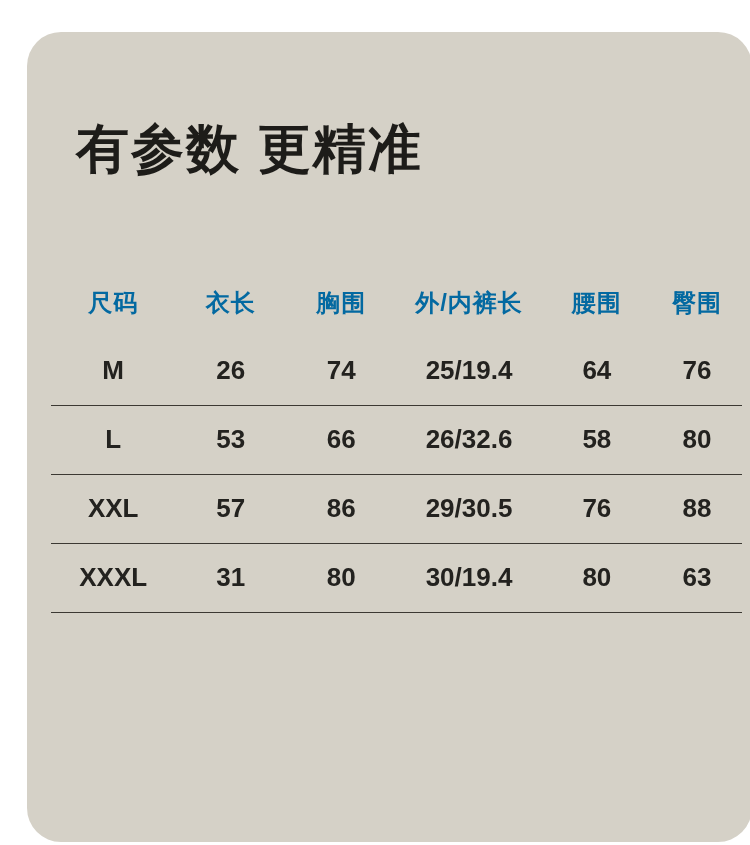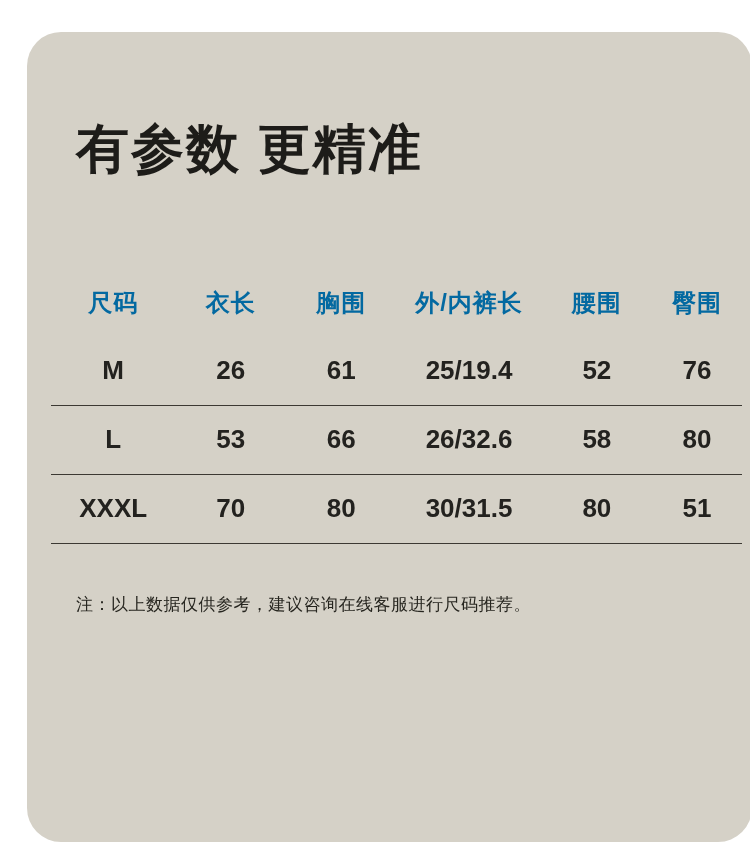--- a/index.html
+++ b/index.html
@@ -96,40 +96,47 @@
           <th>胸围</th>
           <th>外/内裤长</th>
           <th>腰围</th>
           <th>臀围</th>
         </tr>
       </thead>
       <tbody>
         <tr>
           <td>M</td>
           <td>26</td>
-          <td>61</td>
+          <td>74</td>
           <td>25/19.4</td>
-          <td>52</td>
+          <td>64</td>
           <td>76</td>
         </tr>
         <tr>
           <td>L</td>
           <td>53</td>
           <td>66</td>
           <td>26/32.6</td>
           <td>58</td>
           <td>80</td>
         </tr>
         <tr>
+          <td>XXL</td>
+          <td>57</td>
+          <td>86</td>
+          <td>29/30.5</td>
+          <td>76</td>
+          <td>88</td>
+        </tr>
+        <tr>
           <td>XXXL</td>
-          <td>70</td>
+          <td>31</td>
           <td>80</td>
-          <td>30/31.5</td>
+          <td>30/19.4</td>
           <td>80</td>
-          <td>51</td>
+          <td>63</td>
         </tr>
       </tbody>
     </table>
 
-    <p class="note">注：以上数据仅供参考，建议咨询在线客服进行尺码推荐。</p>
 
   </div>
 </div>
 
 </body></html>

